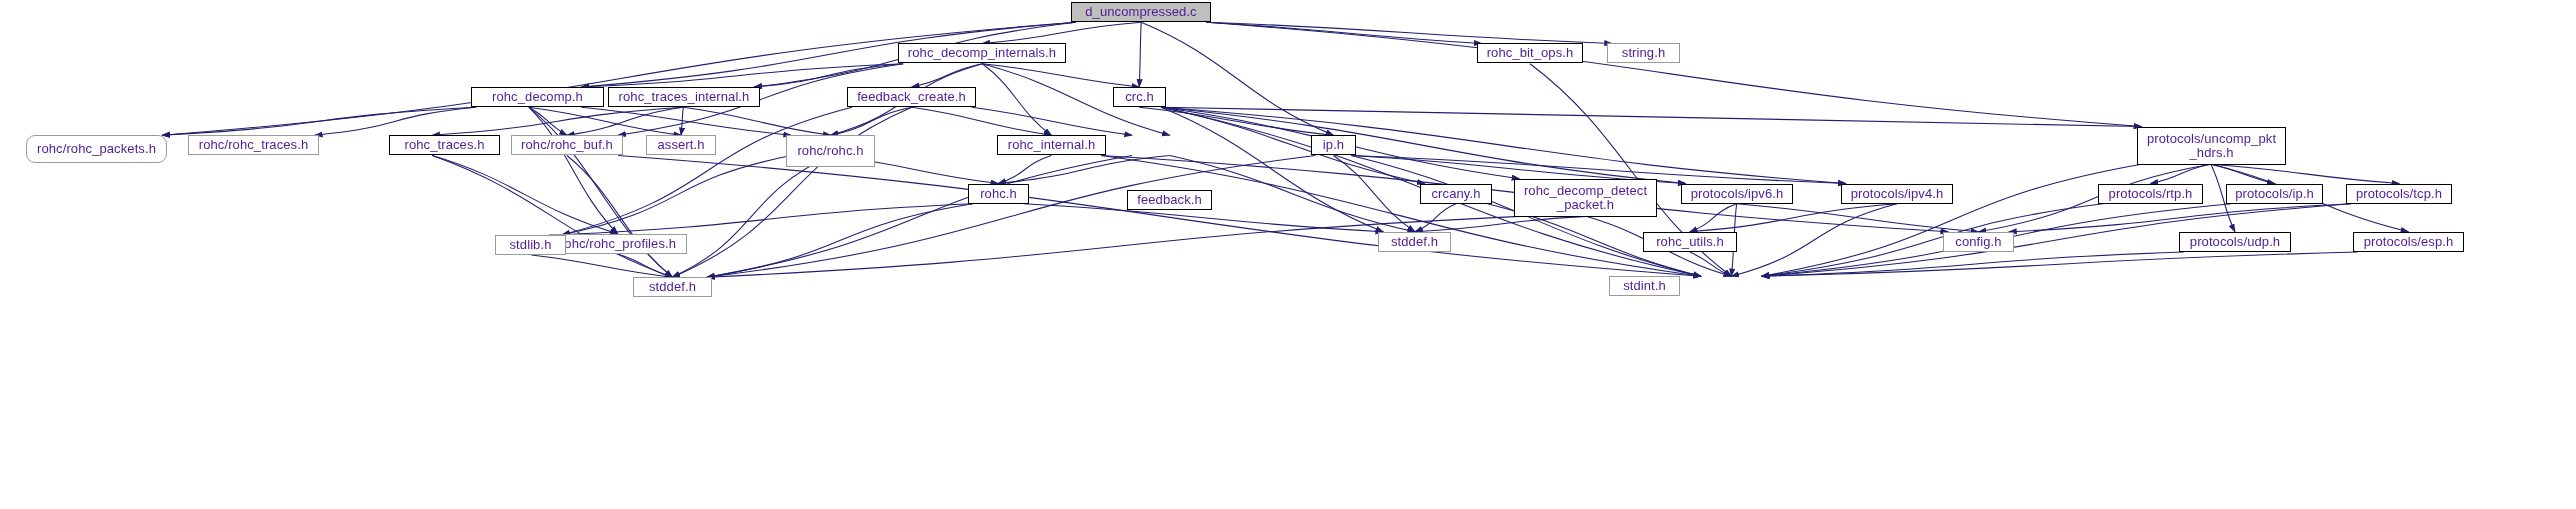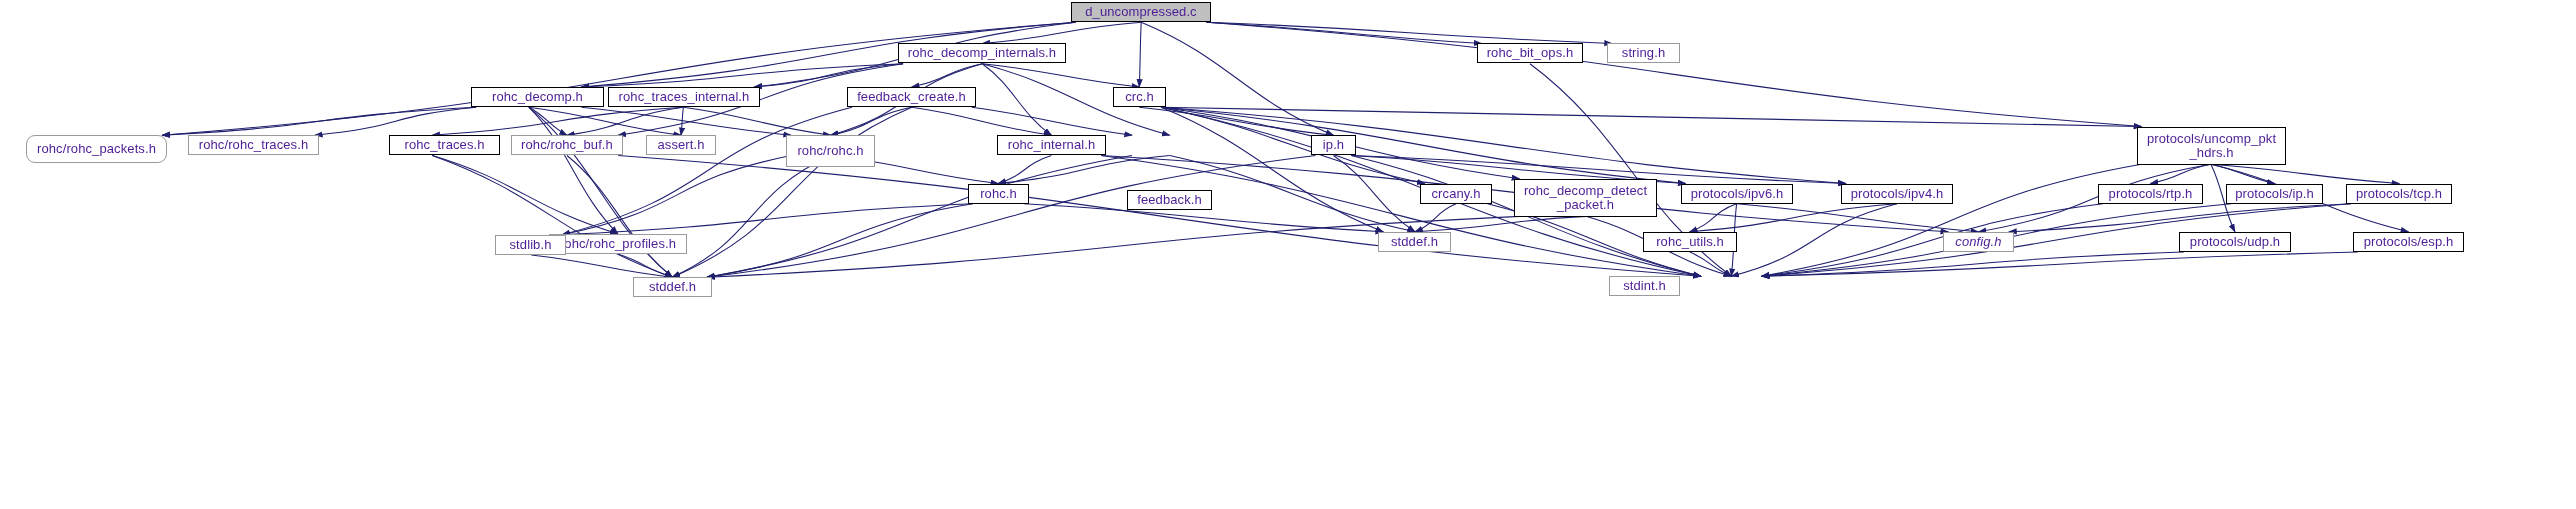--- a/index.html
+++ b/index.html
@@ -153,21 +153,21 @@
       <div class="node strong" style="left: 1420px; top: 184px; width: 72px; height: 20px;">crcany.h</div>
       <div class="node strong" style="left: 1514px; top: 179px; width: 143px; height: 38px;">rohc_decomp_detect
 _packet.h</div>
       <div class="node strong" style="left: 1681px; top: 184px; width: 112px; height: 20px;">protocols/ipv6.h</div>
       <div class="node strong" style="left: 1841px; top: 184px; width: 112px; height: 20px;">protocols/ipv4.h</div>
       <div class="node strong" style="left: 2098px; top: 184px; width: 105px; height: 20px;">protocols/rtp.h</div>
       <div class="node strong" style="left: 2226px; top: 184px; width: 97px; height: 20px;">protocols/ip.h</div>
       <div class="node strong" style="left: 2346px; top: 184px; width: 106px; height: 20px;">protocols/tcp.h</div>
       <div class="node " style="left: 1378px; top: 232px; width: 73px; height: 20px;">stddef.h</div>
       <div class="node strong" style="left: 1643px; top: 232px; width: 94px; height: 20px;">rohc_utils.h</div>
-      <div class="node " style="left: 1943px; top: 232px; width: 71px; height: 20px; font-style: italic;">config.h</div>
+      <div class="node " style="left: 1943px; top: 232px; width: 71px; height: 20px;">config.h</div>
       <div class="node strong" style="left: 2179px; top: 232px; width: 112px; height: 20px;">protocols/udp.h</div>
       <div class="node strong" style="left: 2353px; top: 232px; width: 111px; height: 20px;">protocols/esp.h</div>
       <div class="node " style="left: 549px; top: 234px; width: 138px; height: 20px;">rohc/rohc_profiles.h</div>
       <div class="node " style="left: 495px; top: 235px; width: 71px; height: 20px;">stdlib.h</div>
       <div class="node " style="left: 1609px; top: 276px; width: 71px; height: 20px;">stdint.h</div>
       <div class="node " style="left: 633px; top: 277px; width: 79px; height: 20px;">stddef.h</div>
     </div>
 </div>
 
 

